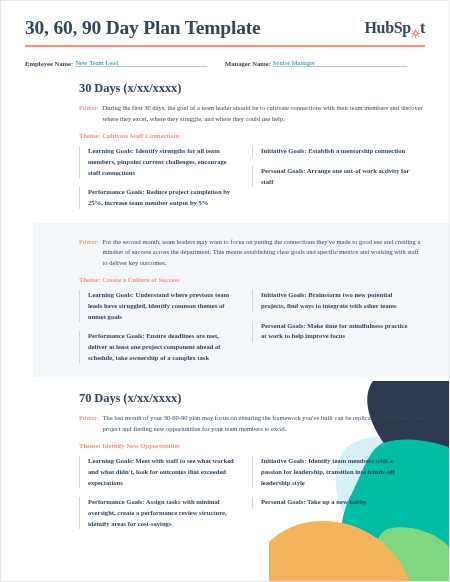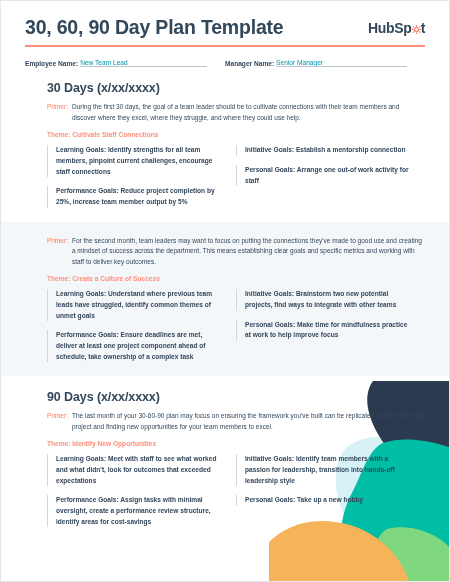--- a/index.html
+++ b/index.html
@@ -16,20 +16,21 @@
   }
 
   .page {
     position: relative;
     width: 450px;
     height: 582px;
     background: #ffffff;
     box-sizing: border-box;
     border: 1px solid #e5e7eb;
     overflow: hidden;
+    font-family: Liberation Serif, serif;
   }
 
   
   .blobs {
     position: absolute;
     right: 0;
     bottom: 0;
     width: 180px;
     height: 200px;
     pointer-events: none;
@@ -48,22 +49,22 @@
   .doc-title {
     font-size: 19.5px;
     font-weight: bold;
     color: #33475b;
     letter-spacing: -0.2px;
     margin: 0;
     line-height: 1.1;
   }
   .logo {
     display: flex;
-    align-items: flex-start;
-    font-size: 14px;
+    align-items: center;
+    font-size: 16px;
     font-weight: bold;
     color: #33475b;
     letter-spacing: -0.3px;
     white-space: nowrap;
     margin-left: 48px;
   }
   .logo .sprocket {
     display: inline-block;
     width: 9px;
     height: 9px;
@@ -109,20 +110,21 @@
     white-space: nowrap;
     overflow: hidden;
   }
 
   
   .section {
     position: relative;
     z-index: 2;
     padding: 14px 24px 14px 24px;
     box-sizing: border-box;
+    margin-left: 32px;
   }
   .section.tinted {
     background: #f4f7fa;
   }
 
   .section-title {
     font-size: 12.5px;
     font-weight: bold;
     color: #33475b;
     margin: 0 0 7px 22px;
@@ -269,21 +271,21 @@
           <div class="goal-text">Initiative Goals: Brainstorm two new potential projects, find ways to integrate with other teams</div>
         </div>
         <div class="goal-block">
           <div class="goal-text">Personal Goals: Make time for mindfulness practice at work to help improve focus</div>
         </div>
       </div>
     </div>
   </div>
 
   <div class="section">
-    <h2 class="section-title">90 Days (x/xx/xxxx)</h2>
+    <h2 class="section-title">70 Days (x/xx/xxxx)</h2>
     <div class="primer">
       <span class="primer-label">Primer:</span>
       <span class="primer-text">The last month of your 30-60-90 plan may focus on ensuring the framework you've built can be replicated on the next team project and finding new opportunities for your team members to excel.</span>
     </div>
     <div class="theme">Theme: Identify New Opportunities</div>
     <div class="goals-grid">
       <div class="goals-col">
         <div class="goal-block">
           <div class="goal-text">Learning Goals: Meet with staff to see what worked and what didn't, look for outcomes that exceeded expectations</div>
         </div>

